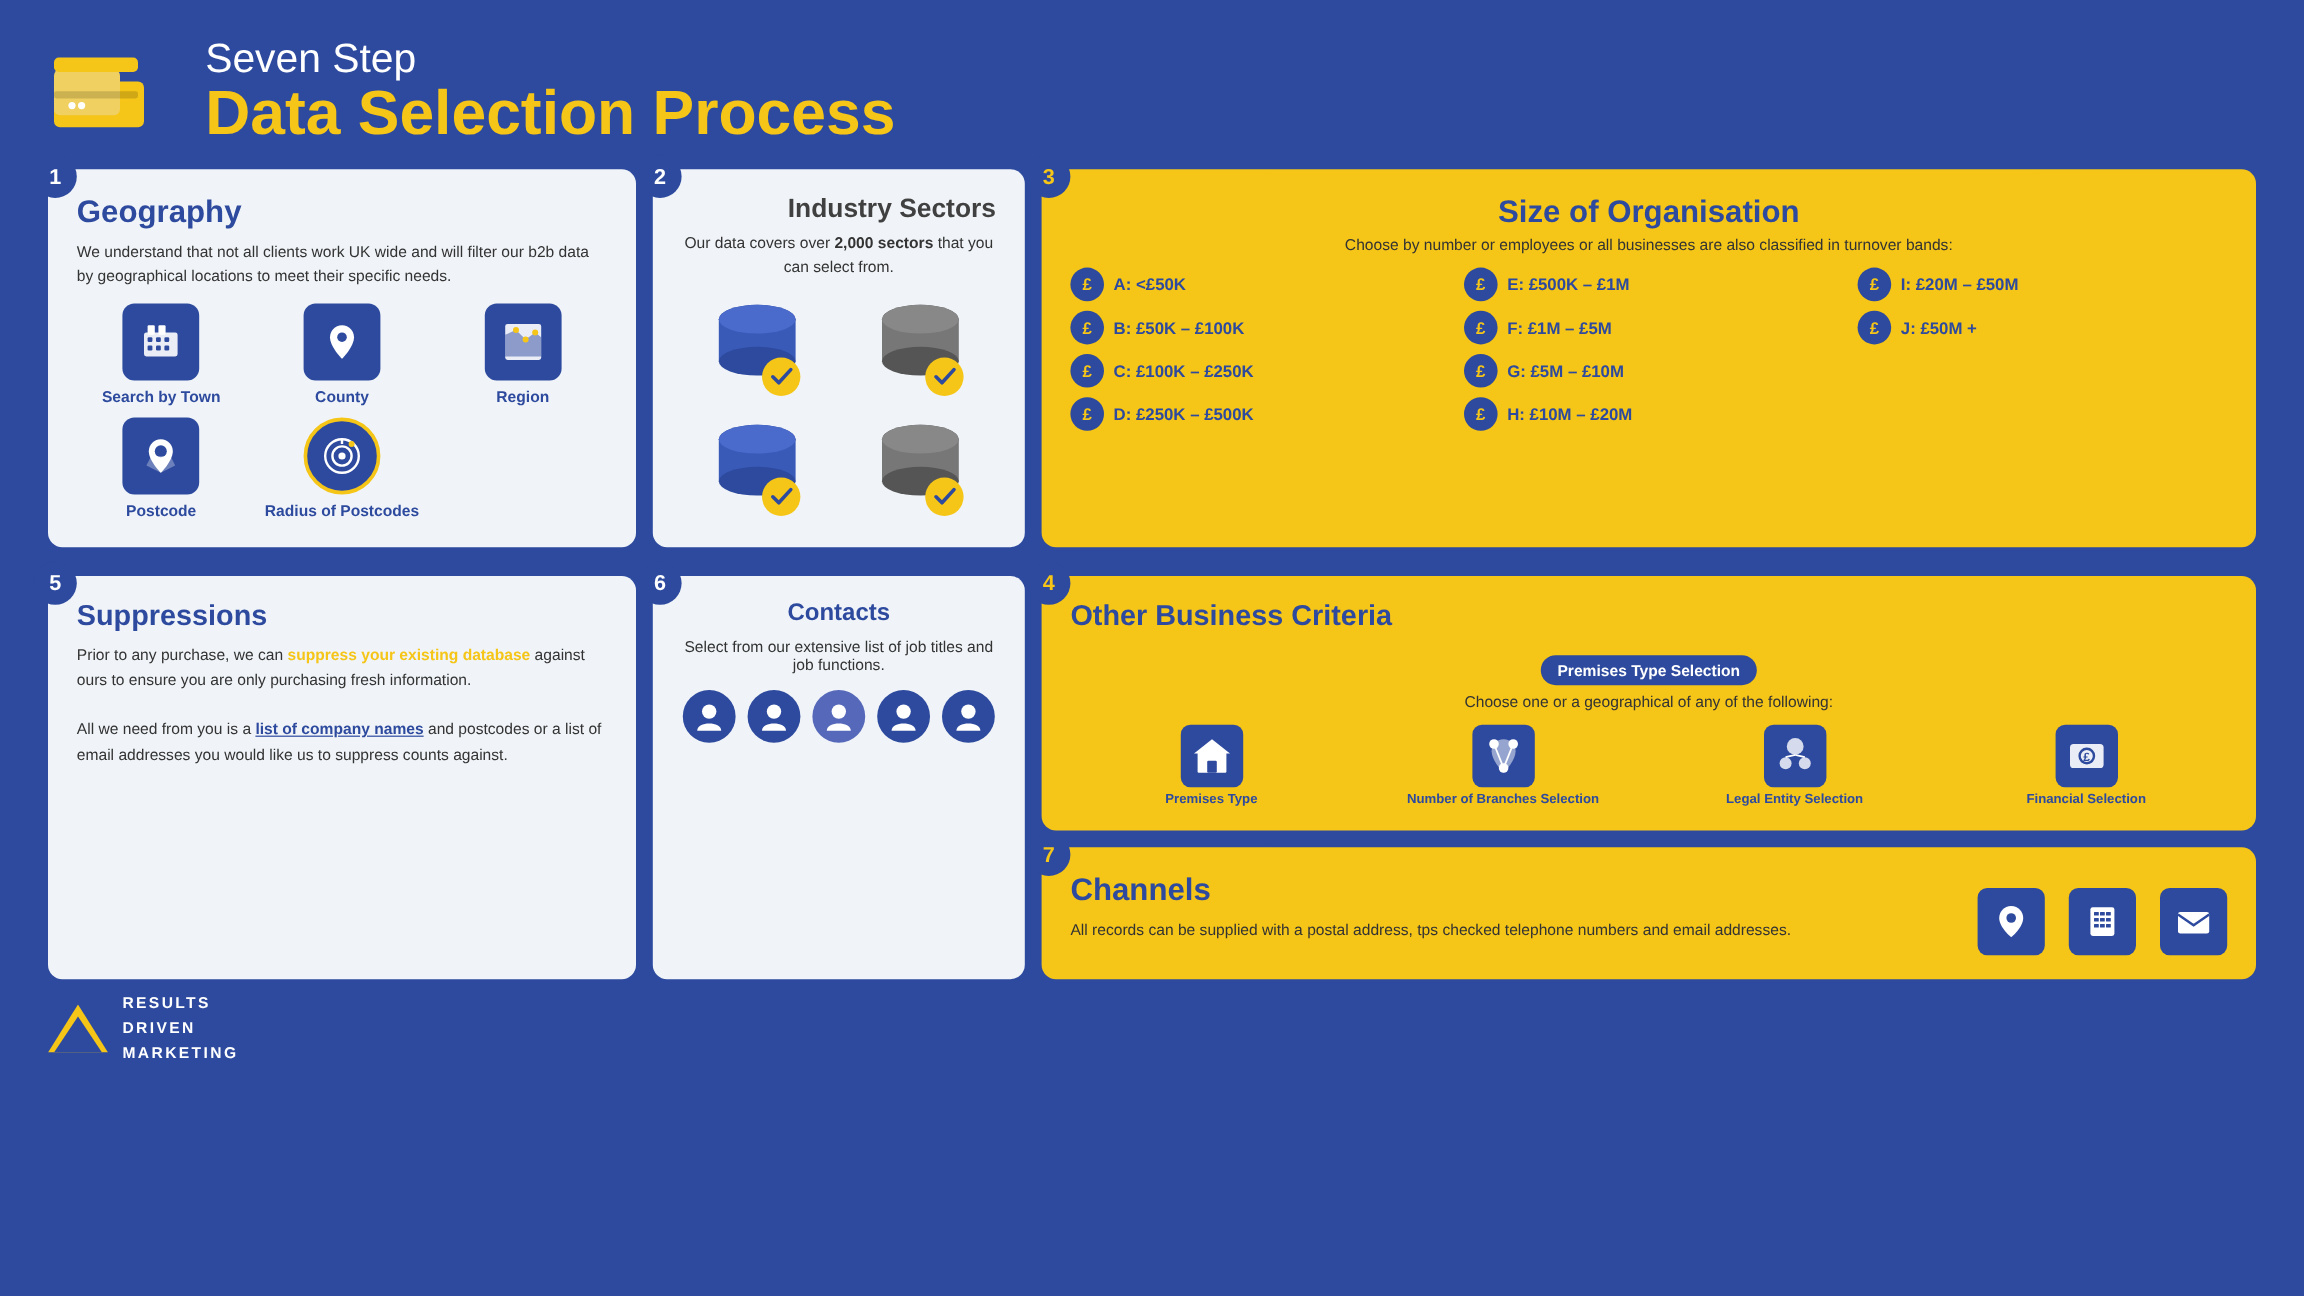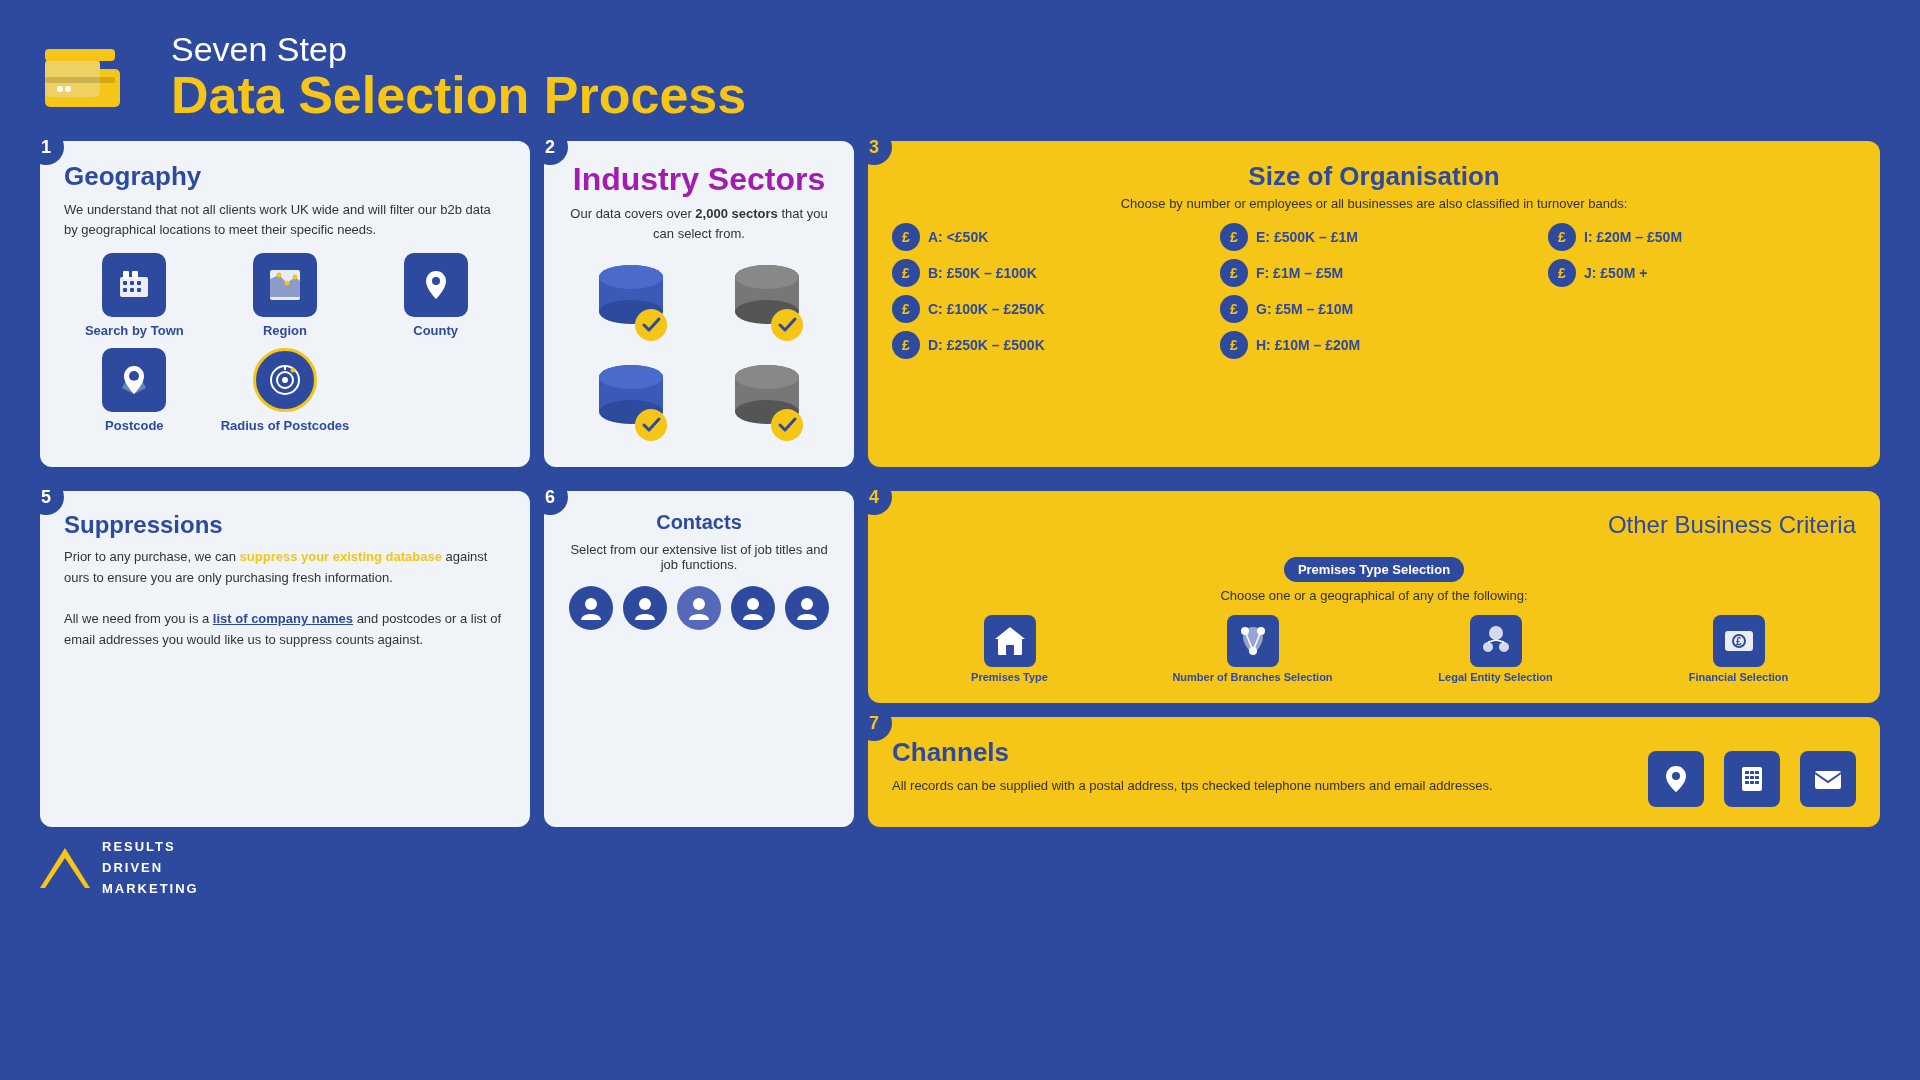--- a/index.html
+++ b/index.html
@@ -125,24 +125,24 @@
     .geo-icon-box svg { width: 36px; height: 36px; fill: white; }
     .geo-icon-label {
       color: #2d4a9e;
       font-size: 13px;
       font-weight: 700;
       text-align: center;
     }
 
     
     .industry-title {
-      color: #a21caf;
-      font-size: 32px;
-      font-weight: 900;
-      text-align: center;
+      color: #404040;
+      font-size: 22px;
+      font-weight: 900;
+      text-align: right;
       margin-bottom: 6px;
     }
     .industry-subtitle {
       color: #333;
       font-size: 13px;
       text-align: center;
       line-height: 1.5;
     }
     .industry-subtitle strong { color: #333; font-weight: 900; }
     .db-icons {
@@ -213,22 +213,22 @@
     
     .obc-card {
       background: #f5c518;
       border-radius: 12px;
       padding: 20px 24px;
       position: relative;
     }
     .obc-title {
       color: #2d4a9e;
       font-size: 24px;
-      font-weight: 400;
-      text-align: right;
+      font-weight: 700;
+      text-align: left;
       margin-bottom: 6px;
     }
     .obc-badge {
       background: #2d4a9e;
       color: white;
       font-size: 13px;
       font-weight: 700;
       padding: 5px 14px;
       border-radius: 20px;
       display: inline-block;
@@ -430,39 +430,39 @@
             <rect x="7" y="21" width="4" height="4" rx="1" fill="#2d4a9e"></rect>
             <rect x="14" y="21" width="4" height="4" rx="1" fill="#2d4a9e"></rect>
             <rect x="21" y="21" width="4" height="4" rx="1" fill="#2d4a9e"></rect>
           </svg>
         </div>
         <div class="geo-icon-label">Search by Town</div>
       </div>
 
       <div class="geo-icon-item">
         <div class="geo-icon-box">
+          <svg viewBox="0 0 36 36" fill="white" xmlns="http://www.w3.org/2000/svg">
+            <path d="M18 4 C12 4 8 9 8 14 C8 22 18 32 18 32 C18 32 28 22 28 14 C28 9 24 4 18 4Z" fill="white"></path>
+            <circle cx="18" cy="14" r="4" fill="#2d4a9e"></circle>
+          </svg>
+        </div>
+        <div class="geo-icon-label">County</div>
+      </div>
+
+      <div class="geo-icon-item">
+        <div class="geo-icon-box">
           <svg viewBox="0 0 36 36" xmlns="http://www.w3.org/2000/svg">
             <rect x="3" y="3" width="30" height="30" rx="2" fill="white" opacity="0.9"></rect>
             <path d="M3 12 L12 8 L20 16 L28 10 L33 14 L33 30 L3 30Z" fill="#2d4a9e" opacity="0.5"></path>
             <circle cx="12" cy="8" r="2.5" fill="#f5c518"></circle>
             <circle cx="20" cy="16" r="2.5" fill="#f5c518"></circle>
             <circle cx="28" cy="10" r="2.5" fill="#f5c518"></circle>
           </svg>
         </div>
         <div class="geo-icon-label">Region</div>
-      </div>
-
-      <div class="geo-icon-item">
-        <div class="geo-icon-box">
-          <svg viewBox="0 0 36 36" fill="white" xmlns="http://www.w3.org/2000/svg">
-            <path d="M18 4 C12 4 8 9 8 14 C8 22 18 32 18 32 C18 32 28 22 28 14 C28 9 24 4 18 4Z" fill="white"></path>
-            <circle cx="18" cy="14" r="4" fill="#2d4a9e"></circle>
-          </svg>
-        </div>
-        <div class="geo-icon-label">County</div>
       </div>
 
       <div class="geo-icon-item">
         <div class="geo-icon-box">
           <svg viewBox="0 0 36 36" xmlns="http://www.w3.org/2000/svg">
             <path d="M18 4 C12 4 8 9 8 14 C8 22 18 32 18 32 C18 32 28 22 28 14 C28 9 24 4 18 4Z" fill="white"></path>
             <circle cx="18" cy="14" r="5" fill="#2d4a9e"></circle>
             <path d="M10 18 L6 26 L18 32 L30 26 L26 18" fill="white" opacity="0.3"></path>
           </svg>
         </div>

